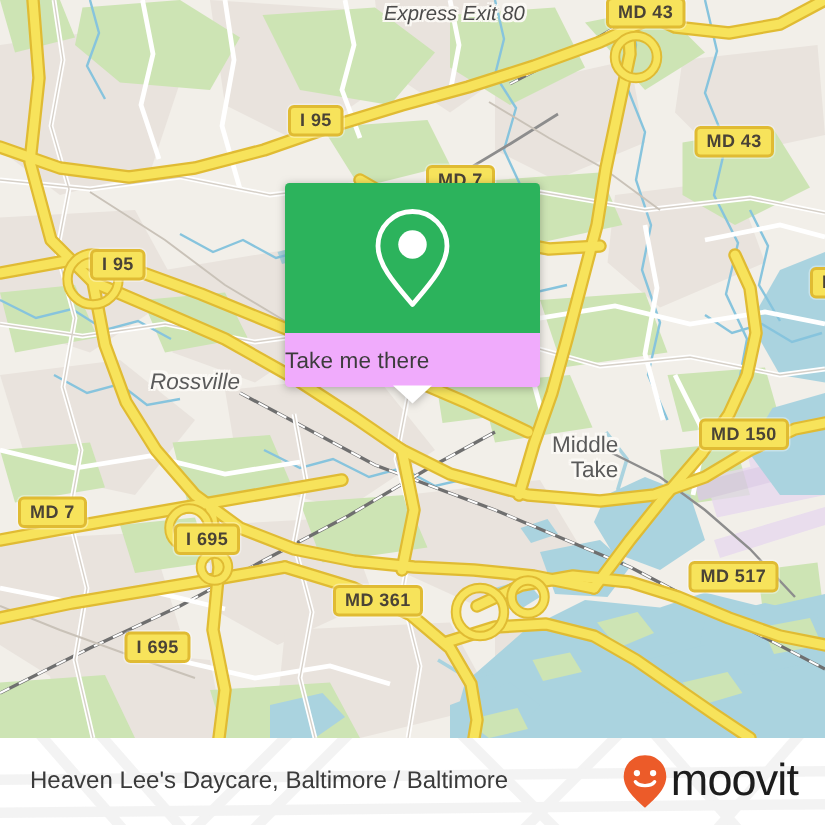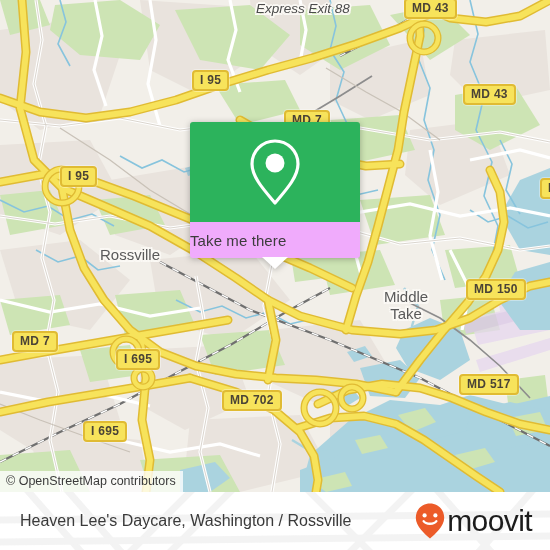--- a/index.html
+++ b/index.html
@@ -39,21 +39,21 @@
     color: #5a5a5a;
     font-size: 15px;
     white-space: nowrap;
     text-shadow:
       -1.6px -1.6px 0 #fbf9f5, 1.6px -1.6px 0 #fbf9f5,
       -1.6px  1.6px 0 #fbf9f5, 1.6px  1.6px 0 #fbf9f5,
        0 -1.8px 0 #fbf9f5, 0 1.8px 0 #fbf9f5,
       -1.8px 0 0 #fbf9f5, 1.8px 0 0 #fbf9f5;
     line-height: 17px;
   }
-  .place-label.two-line { text-align: center; margin-left: 16px; }
+  .place-label.two-line { text-align: right; }
 
   .road-name {
     position: absolute;
     color: #4b4b4b;
     font-size: 13.5px;
     font-style: italic;
     white-space: nowrap;
     text-shadow:
       -1.5px -1.5px 0 #fbf9f5, 1.5px -1.5px 0 #fbf9f5,
       -1.5px  1.5px 0 #fbf9f5, 1.5px  1.5px 0 #fbf9f5,
@@ -347,43 +347,42 @@
           <circle cx="320" cy="408" r="16"></circle>
           <circle cx="352" cy="398" r="11"></circle>
           <circle cx="126" cy="352" r="13"></circle>
           <circle cx="424" cy="38" r="14"></circle>
           <circle cx="143" cy="378" r="9"></circle>
         </g>
 
       </g>
     </svg>
 
-    <div class="road-name" style="left:256px; top:1px;">Express Exit 88</div>
-
-    <div class="place-label" style="left:100px; top:246px;">Rossville</div>
+    <div class="road-name" style="left:256px; top:1px;">Express Exit 80</div>
+
+    <div class="place-label" style="left:100px; top:246px;font-style:italic;">Rossville</div>
 
     <div class="place-label two-line" style="left:368px; top:288px;">
       <div>Middle</div>
       <div>Take</div>
     </div>
 
     <div class="shield" style="left:404px; top:-2px;">MD 43</div>
     <div class="shield" style="left:463px; top:84px;">MD 43</div>
     <div class="shield" style="left:60px; top:166px;">I 95</div>
     <div class="shield" style="left:192px; top:70px;">I 95</div>
     <div class="shield" style="left:284px; top:110px;">MD 7</div>
     <div class="shield" style="left:466px; top:279px;">MD 150</div>
     <div class="shield" style="left:459px; top:374px;">MD 517</div>
     <div class="shield" style="left:12px; top:331px;">MD 7</div>
     <div class="shield" style="left:116px; top:349px;">I 695</div>
     <div class="shield" style="left:83px; top:421px;">I 695</div>
-    <div class="shield" style="left:222px; top:390px;">MD 702</div>
+    <div class="shield" style="left:222px; top:390px;">MD 361</div>
     <div class="shield" style="left:540px; top:178px; overflow:hidden;">MD 150</div>
 
-    <div id="attribution">© OpenStreetMap contributors</div>
   </div>
 
   <div id="popup">
     <div id="popup-head">
       <svg width="56" height="70" viewBox="0 0 56 70">
         <path d="M28 4 C15.3 4 5 14.3 5 27 C5 40 17 53 28 66 C39 53 51 40 51 27 C51 14.3 40.7 4 28 4 Z" fill="none" stroke="#ffffff" stroke-width="3.2" stroke-linejoin="round"></path>
         <circle cx="28" cy="26" r="9.5" fill="#ffffff"></circle>
       </svg>
     </div>
     <div id="popup-foot">
@@ -401,21 +400,21 @@
         <path d="M160,70 L240,-10"></path>
         <path d="M300,-10 L380,70"></path>
         <path d="M340,70 L420,-10"></path>
         <path d="M430,-10 L500,70"></path>
         <path d="M470,70 L540,-10"></path>
         <path d="M-10,28 L560,22"></path>
         <path d="M-10,50 L560,44"></path>
       </g>
     </svg>
 
-    <div id="footer-title">Heaven Lee's Daycare, Washington / Rossville</div>
+    <div id="footer-title">Heaven Lee's Daycare, Baltimore / Baltimore</div>
 
     <div id="moovit-logo">
       <svg width="30" height="36" viewBox="0 0 30 36">
         <path d="M15 0.5 C7 0.5 0.8 6.7 0.8 14.7 C0.8 23.5 10 31 15 35.5 C20 31 29.2 23.5 29.2 14.7 C29.2 6.7 23 0.5 15 0.5 Z" fill="#ec5b29"></path>
         <circle cx="9.6" cy="12.4" r="2.1" fill="#ffffff"></circle>
         <circle cx="20.4" cy="12.4" r="2.1" fill="#ffffff"></circle>
         <path d="M8.6 18.2 C10.8 21.6 19.2 21.6 21.4 18.2" fill="none" stroke="#ffffff" stroke-width="2.3" stroke-linecap="round"></path>
       </svg>
       <span id="moovit-word">moovit</span>
     </div>

